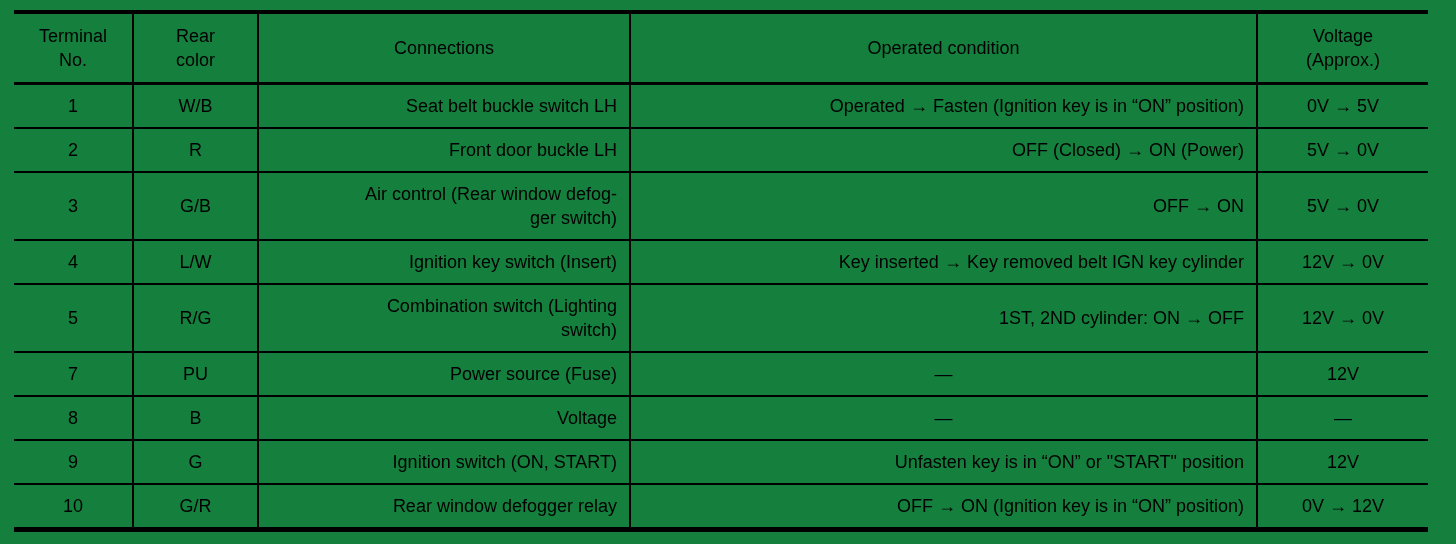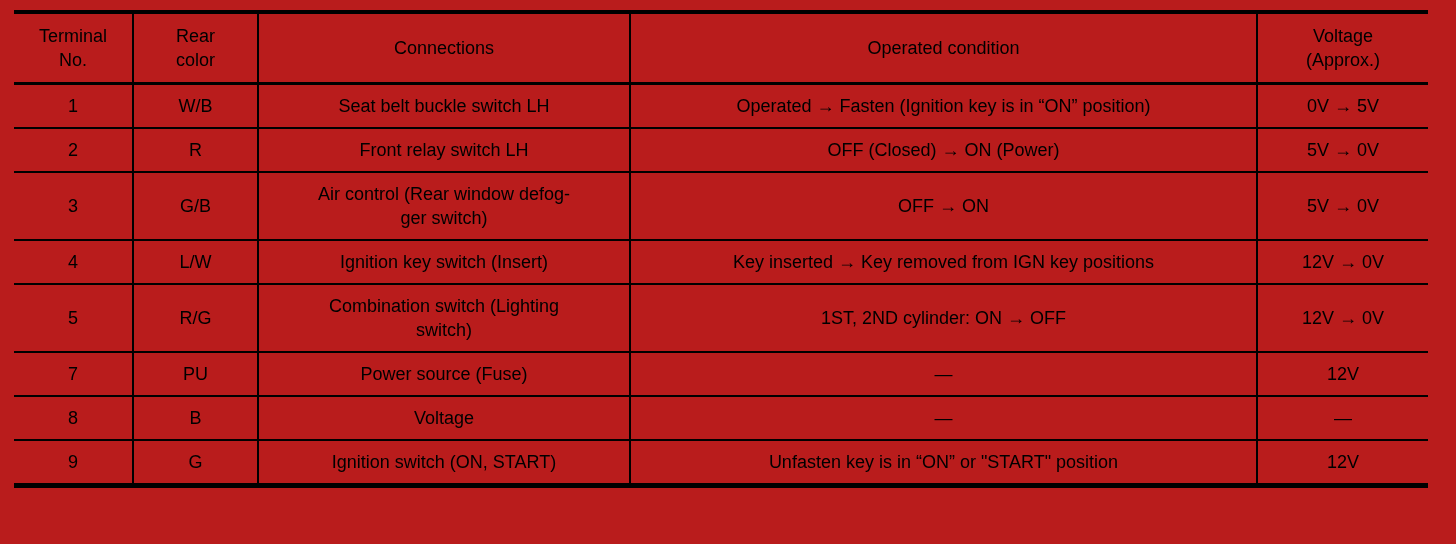--- a/index.html
+++ b/index.html
@@ -6,21 +6,21 @@
     margin: 0;
     padding: 0;
     background: #ffffff;
     width: 1456px;
     height: 544px;
     overflow: hidden;
   }
   .page {
     width: 1456px;
     height: 544px;
-    background: #b91c1c;
+    background: #15803d;
     box-sizing: border-box;
     padding: 10px 0 0 14px;
     font-family: "Liberation Sans", sans-serif;
     color: #000000;
   }
   table.spec {
     border-collapse: collapse;
     table-layout: fixed;
     width: 1414px;
     border-top: 4px solid #000;
@@ -47,21 +47,21 @@
     text-align: center;
     padding: 10px 6px;
   }
   table.spec tbody td {
     border-top: 2px solid #000;
     padding: 9px 8px;
   }
   table.spec thead tr { height: 70px; }
   table.spec tbody tr { height: 43px; }
   td.center, th.center { text-align: center; }
-  td.left { text-align: center; padding-left: 12px !important; padding-right: 12px !important; }
+  td.left { text-align: right; padding-left: 12px !important; padding-right: 12px !important; }
   col.c-terminal  { width: 119px; }
   col.c-wire      { width: 125px; }
   col.c-conn      { width: 372px; }
   col.c-cond      { width: 627px; }
   col.c-volt      { width: 171px; }
 </style>
 </head>
 <body>
 
 <div class="page">
@@ -89,37 +89,37 @@
         <tr>
     <td class="center">1</td>
     <td class="center">W/B</td>
     <td class="left">Seat belt buckle switch LH</td>
     <td class="left">Operated → Fasten (Ignition key is in “ON” position)</td>
     <td class="center">0V → 5V</td>
   </tr>
         <tr>
     <td class="center">2</td>
     <td class="center">R</td>
-    <td class="left">Front relay switch LH</td>
+    <td class="left">Front door buckle LH</td>
     <td class="left">OFF (Closed) → ON (Power)</td>
     <td class="center">5V → 0V</td>
   </tr>
         <tr>
     <td class="center">3</td>
     <td class="center">G/B</td>
     <td class="left">Air control (Rear window defog-
 ger switch)</td>
     <td class="left">OFF → ON</td>
     <td class="center">5V → 0V</td>
   </tr>
         <tr>
     <td class="center">4</td>
     <td class="center">L/W</td>
     <td class="left">Ignition key switch (Insert)</td>
-    <td class="left">Key inserted → Key removed from IGN key positions</td>
+    <td class="left">Key inserted → Key removed belt IGN key cylinder</td>
     <td class="center">12V → 0V</td>
   </tr>
         <tr>
     <td class="center">5</td>
     <td class="center">R/G</td>
     <td class="left">Combination switch (Lighting
 switch)</td>
     <td class="left">1ST, 2ND cylinder: ON → OFF</td>
     <td class="center">12V → 0V</td>
   </tr>
@@ -137,15 +137,22 @@
     <td class="center">—</td>
     <td class="center">—</td>
   </tr>
         <tr>
     <td class="center">9</td>
     <td class="center">G</td>
     <td class="left">Ignition switch (ON, START)</td>
     <td class="left">Unfasten key is in “ON” or "START" position</td>
     <td class="center">12V</td>
   </tr>
+        <tr>
+    <td class="center">10</td>
+    <td class="center">G/R</td>
+    <td class="left">Rear window defogger relay</td>
+    <td class="left">OFF → ON (Ignition key is in “ON” position)</td>
+    <td class="center">0V → 12V</td>
+  </tr>
       </tbody>
   </table>
 </div>
 
 </body></html>

